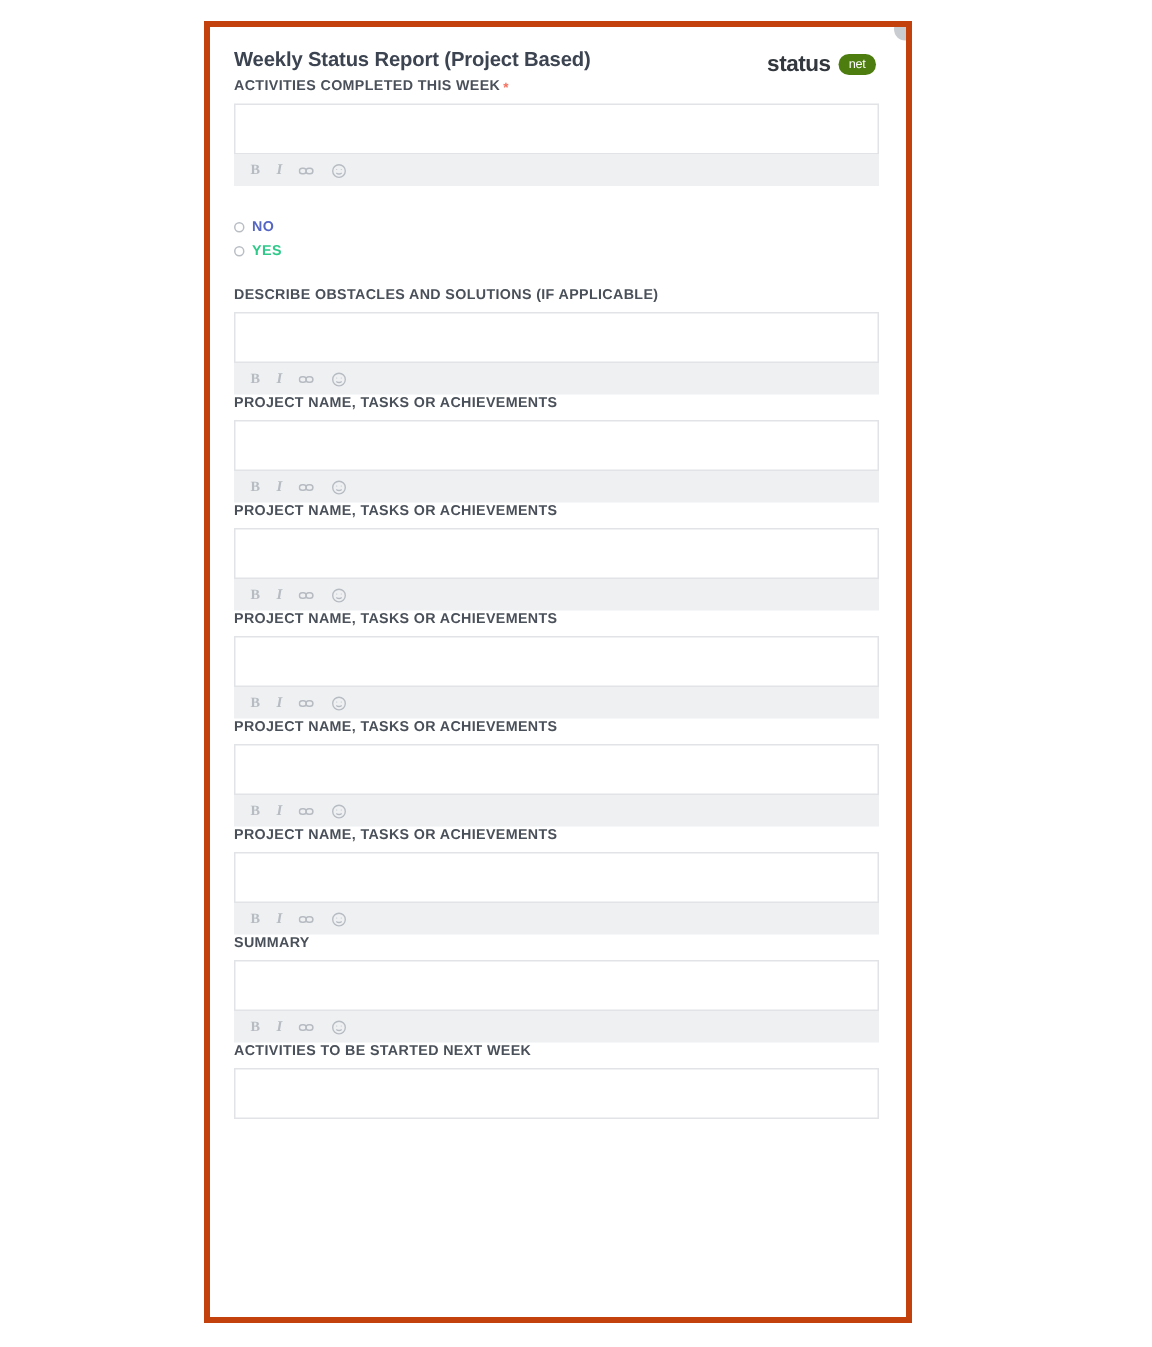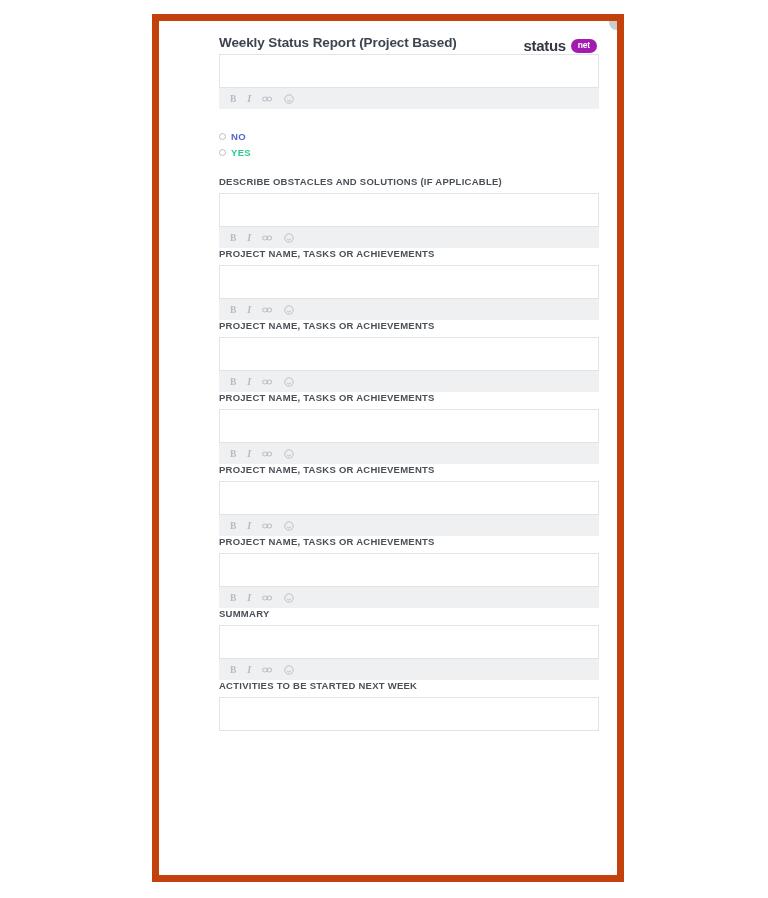--- a/index.html
+++ b/index.html
@@ -16,29 +16,28 @@
   .page {
     position: relative;
     width: 768px;
     height: 898px;
     background: #ffffff;
   }
 
   
   .form-card {
     position: absolute;
-    left: 152px;
+    left: 136px;
     top: 14px;
     width: 472px;
     height: 868px;
     background: #ffffff;
-    border: 7px solid #c2410c;
+    border: 4px solid #c2410c;
     box-sizing: border-box;
     overflow: hidden;
-    padding-left: 44px;
   }
 
   .card-inner {
     padding: 14px 18px 0 16px;
   }
 
   
   .close-badge {
     position: absolute;
     right: -7px;
@@ -77,24 +76,24 @@
     padding-top: 2px;
     padding-right: 2px;
   }
   .brand-word {
     font-size: 15px;
     font-weight: bold;
     color: #33383f;
     letter-spacing: -0.3px;
   }
   .brand-pill {
-    background: #a21caf;
+    background: #4d7c0f;
     color: #ffffff;
     font-size: 8.5px;
-    font-weight: bold;
+    font-weight: normal;
     border-radius: 9px;
     padding: 2px 7px 3px 7px;
     line-height: 9px;
     letter-spacing: -0.2px;
   }
 
   
   .field-label {
     font-size: 9.5px;
     font-weight: bold;
@@ -194,20 +193,23 @@
           <div class="form-title">Weekly Status Report (Project Based)</div>
         </div>
         <div class="brand">
           <span class="brand-word">status</span>
           <span class="brand-pill">net</span>
         </div>
       </div>
 
       <div id="sections-host">
   <div class="section first">
+    <div class="field-label">
+      <span>ACTIVITIES COMPLETED THIS WEEK</span><span class="req-star">*</span>
+    </div>
     <div class="editor">
       <div class="editor-input"></div>
       <div class="editor-toolbar">
         <span class="tb-icon bold">B</span>
         <span class="tb-icon italic">I</span>
         <span class="tb-icon">
           <svg width="11" height="8" viewBox="0 0 11 8" fill="none" stroke="#b7bcc3" stroke-width="1">
             <rect x="0.6" y="2.1" width="4.6" height="3.8" rx="1.9"></rect>
             <rect x="5.0" y="2.1" width="4.6" height="3.8" rx="1.9"></rect>
           </svg>

